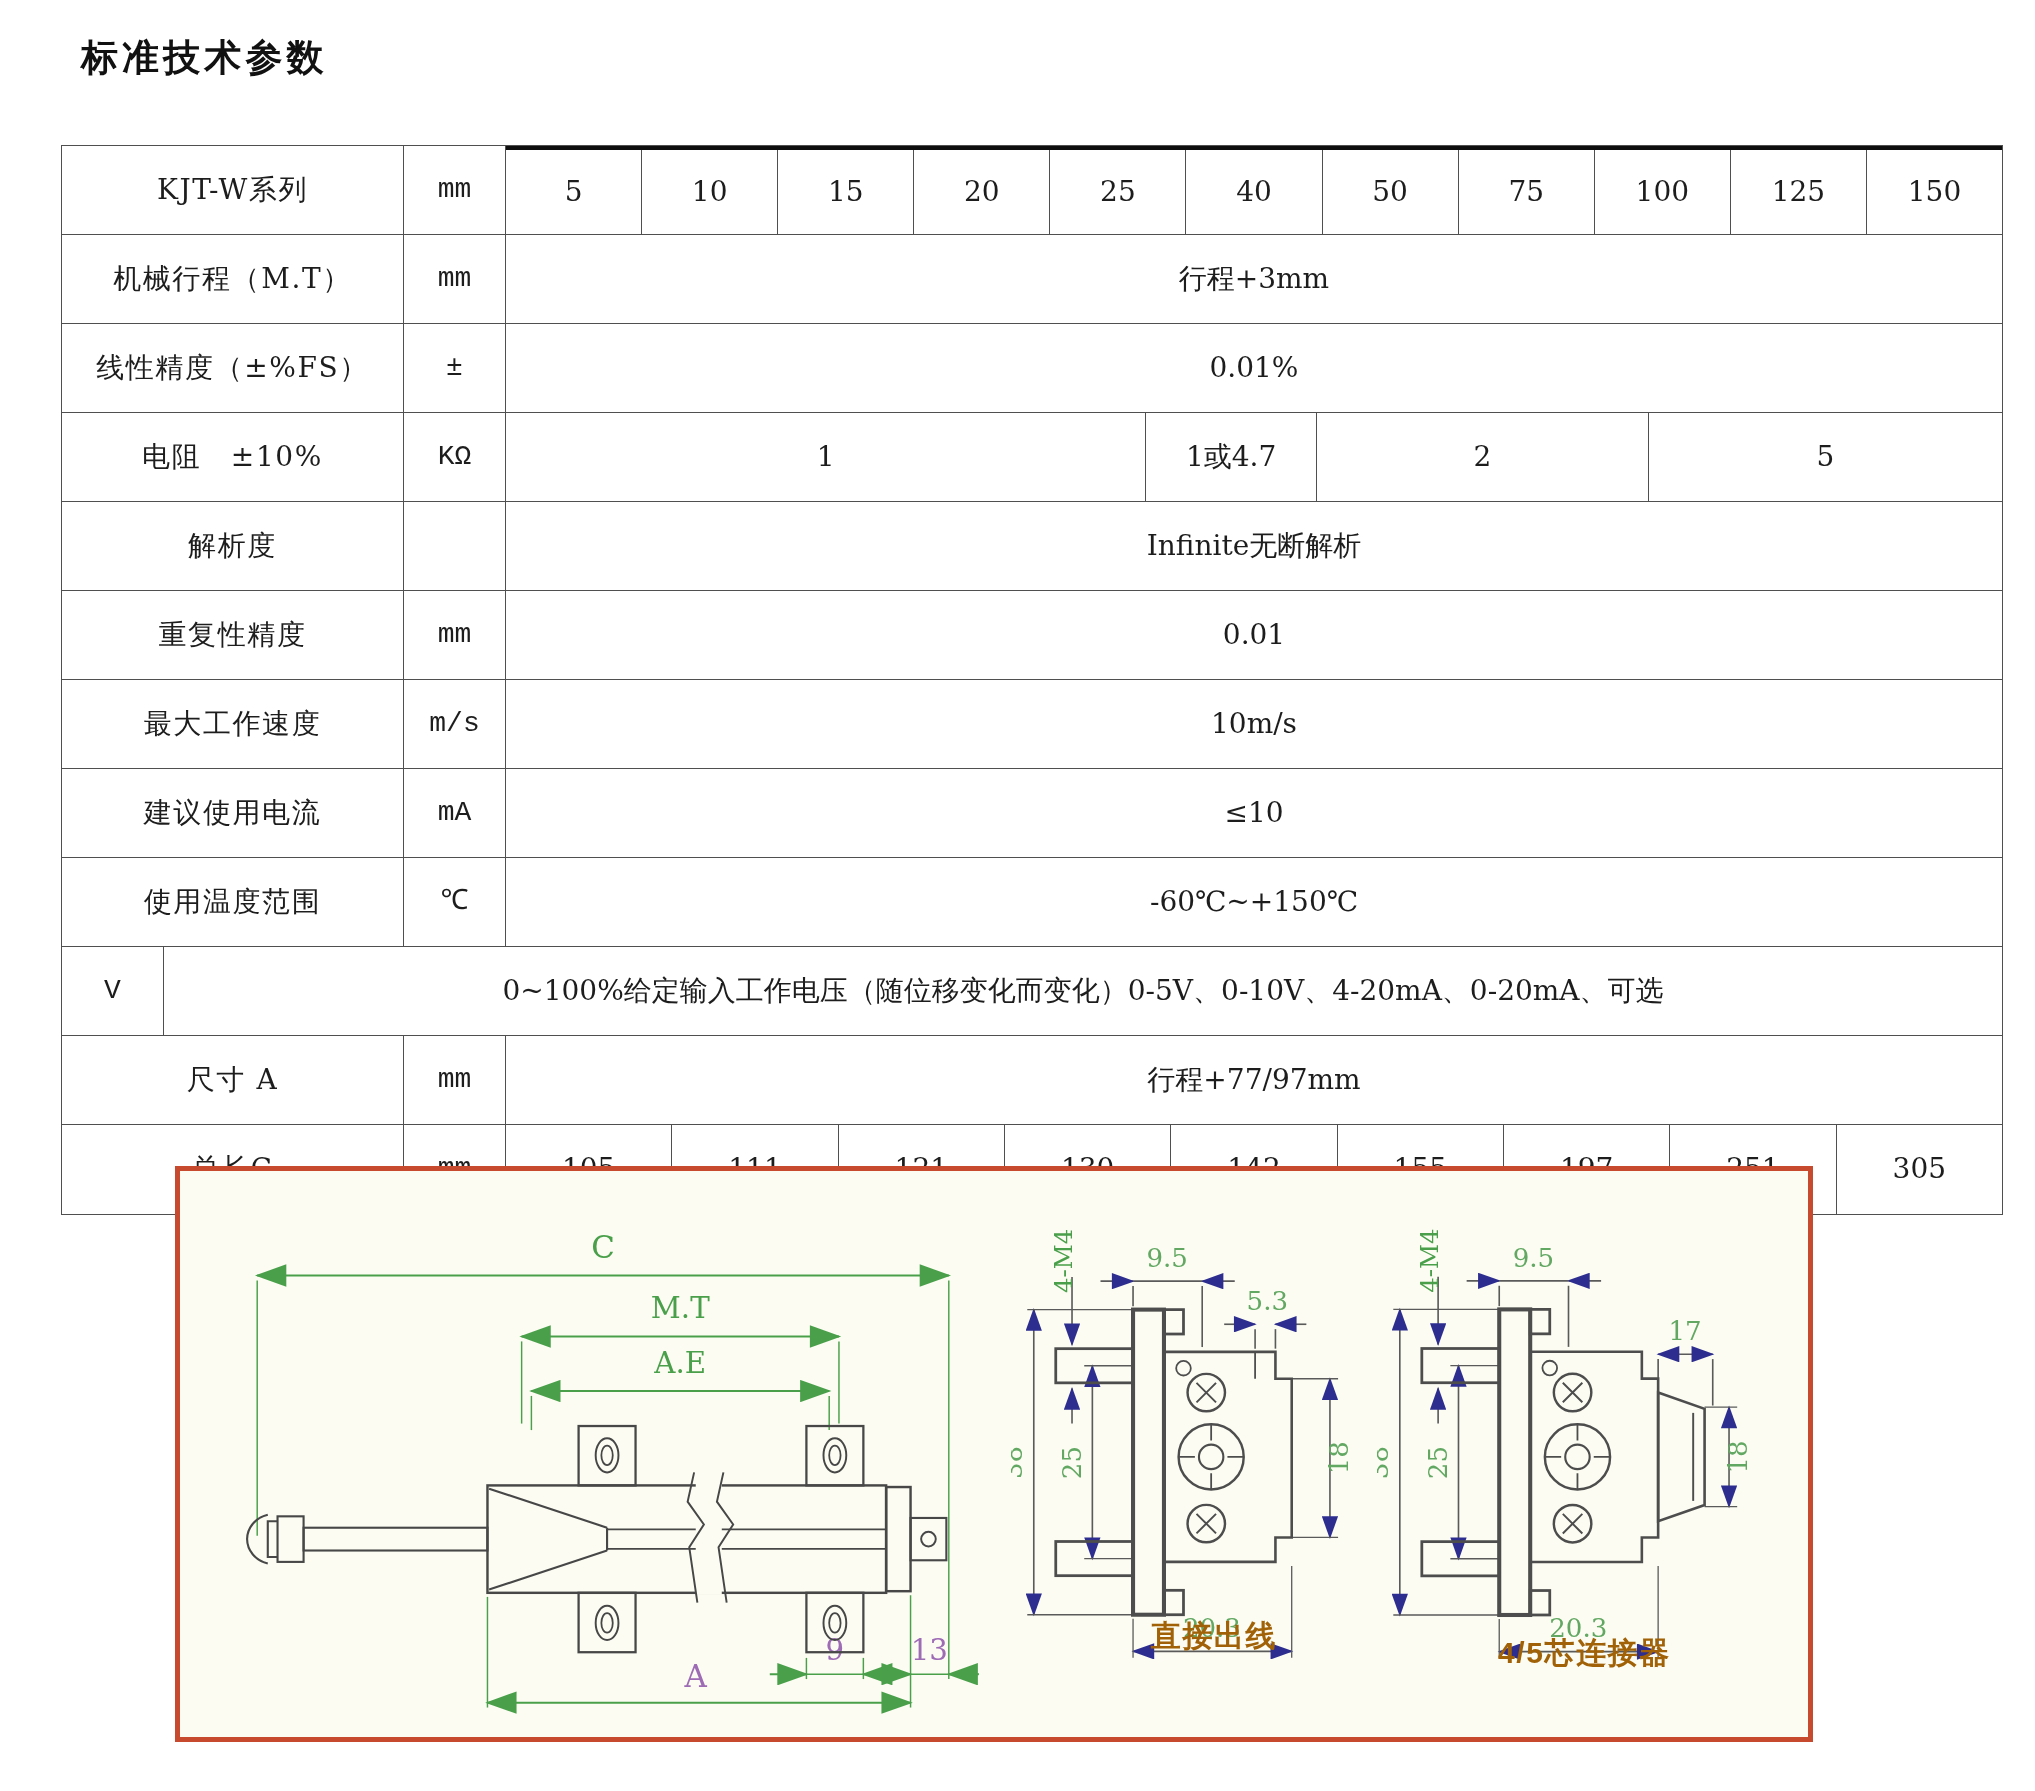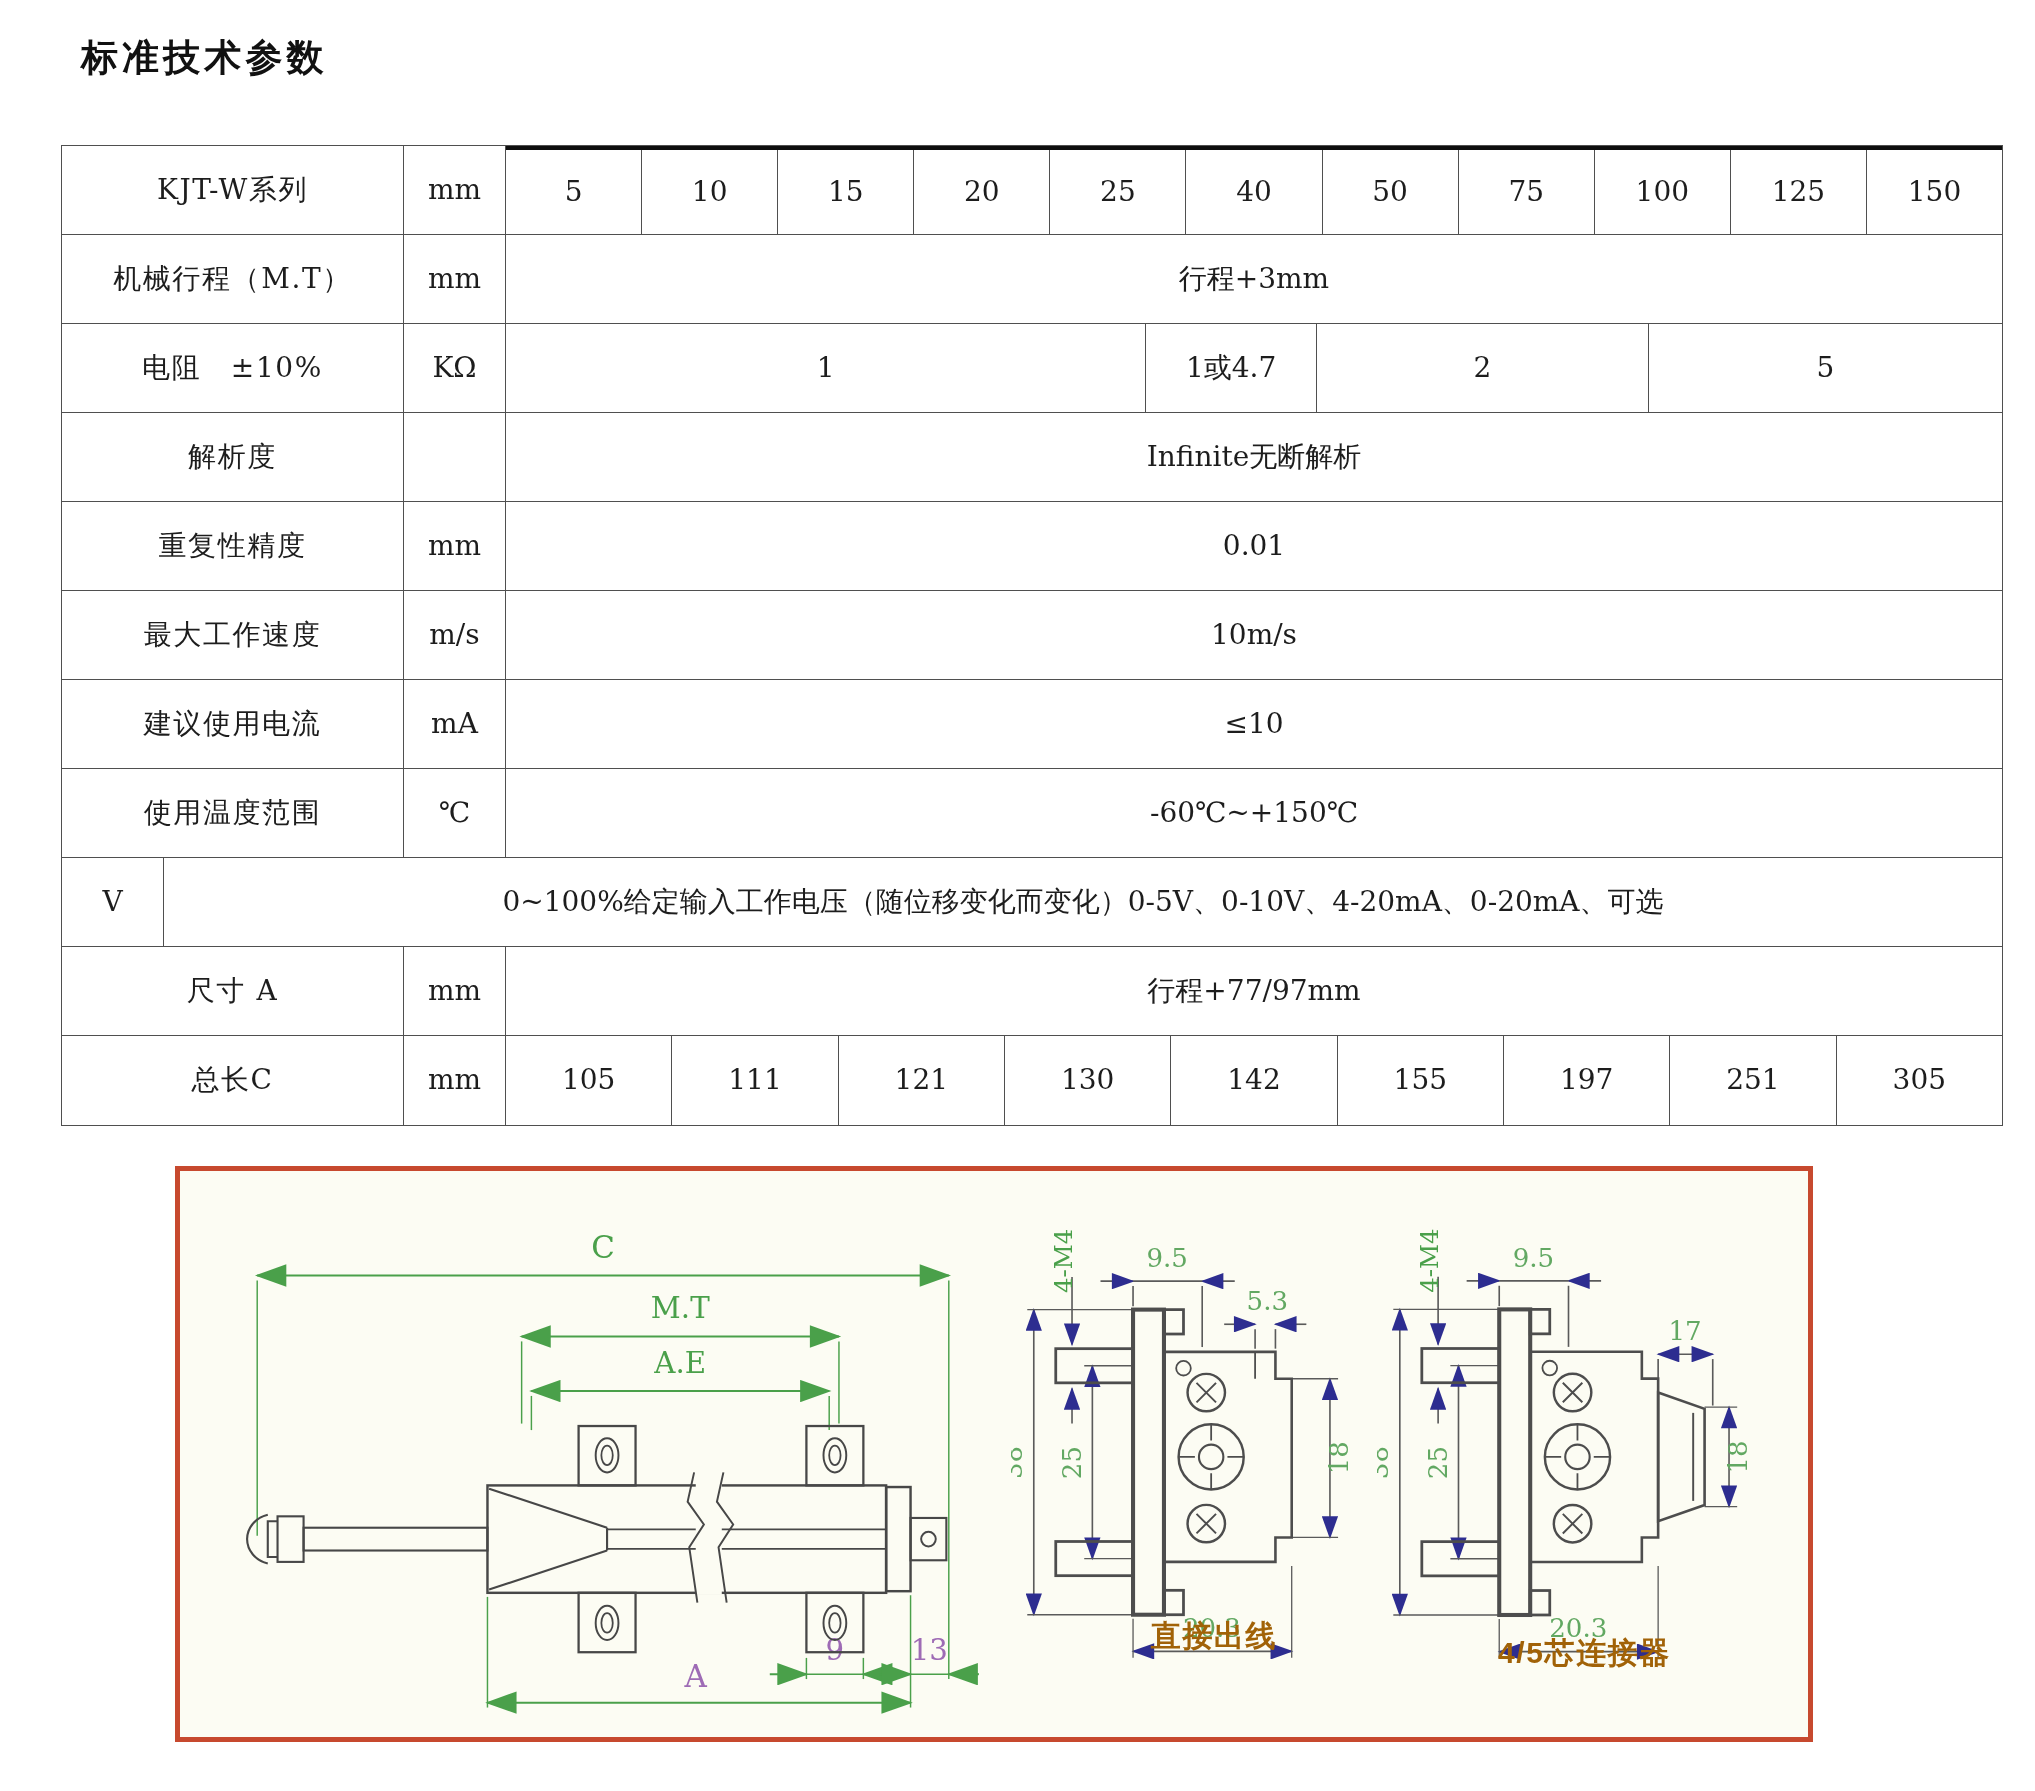--- a/index.html
+++ b/index.html
@@ -17,21 +17,21 @@
     position:absolute;left:61px;top:145px;width:1942px;
     border:1.6px solid #4f4f4f;box-sizing:border-box;background:#fff;
   }
   .trow{display:flex;height:89px;border-bottom:1.6px solid #4f4f4f;box-sizing:border-box;}
   .trow:last-child{border-bottom:none;}
   .cell{
     display:flex;align-items:center;justify-content:center;
     box-sizing:border-box;font-size:28px;line-height:1.15;text-align:right;
   }
   .lab{width:342px;border-right:1.6px solid #4f4f4f;letter-spacing:1.6px;}
-  .unit{width:102px;border-right:1.6px solid #4f4f4f;}
+  .unit{width:102px;border-right:1.6px solid #4f4f4f;font-family:Liberation Mono, monospace;}
   .vals{flex:1;display:flex;box-sizing:border-box;}
   .r0 .vals{border-top:4.1px solid #0e0e0e;}
   .v{flex:1;border-right:1.6px solid #4f4f4f;}
   .v:last-child,.span:last-child{border-right:none;}
   .span{flex:1;}
   .w1{flex:0 0 42.8%;} .w2{flex:0 0 11.4%;} .w3{flex:0 0 22.2%;} .w4{flex:1;}
   
   .diagram{
     position:absolute;left:175px;top:1166px;width:1638px;height:576px;
     border:5.7px solid #c7492e;background:#fcfcf3;box-sizing:border-box;
@@ -65,20 +65,27 @@
       <div class="cell v">100</div>
       <div class="cell v">125</div>
       <div class="cell v">150</div>
     </div>
   </div>
   <div class="trow">
     <div class="cell lab">机械行程（M.T）</div>
     <div class="cell unit">mm</div>
     <div class="vals">
         <div class="cell span">行程+3mm</div>
+      </div>
+  </div>
+  <div class="trow">
+    <div class="cell lab">线性精度（±%FS）</div>
+    <div class="cell unit">±</div>
+    <div class="vals">
+        <div class="cell span">0.01%</div>
       </div>
   </div>
   <div class="trow">
     <div class="cell lab">电阻　±10%</div>
     <div class="cell unit">KΩ</div>
     <div class="vals">
       <div class="cell v w1">1</div>
       <div class="cell v w2">1或4.7</div>
       <div class="cell v w3">2</div>
       <div class="cell v w4">5</div>

